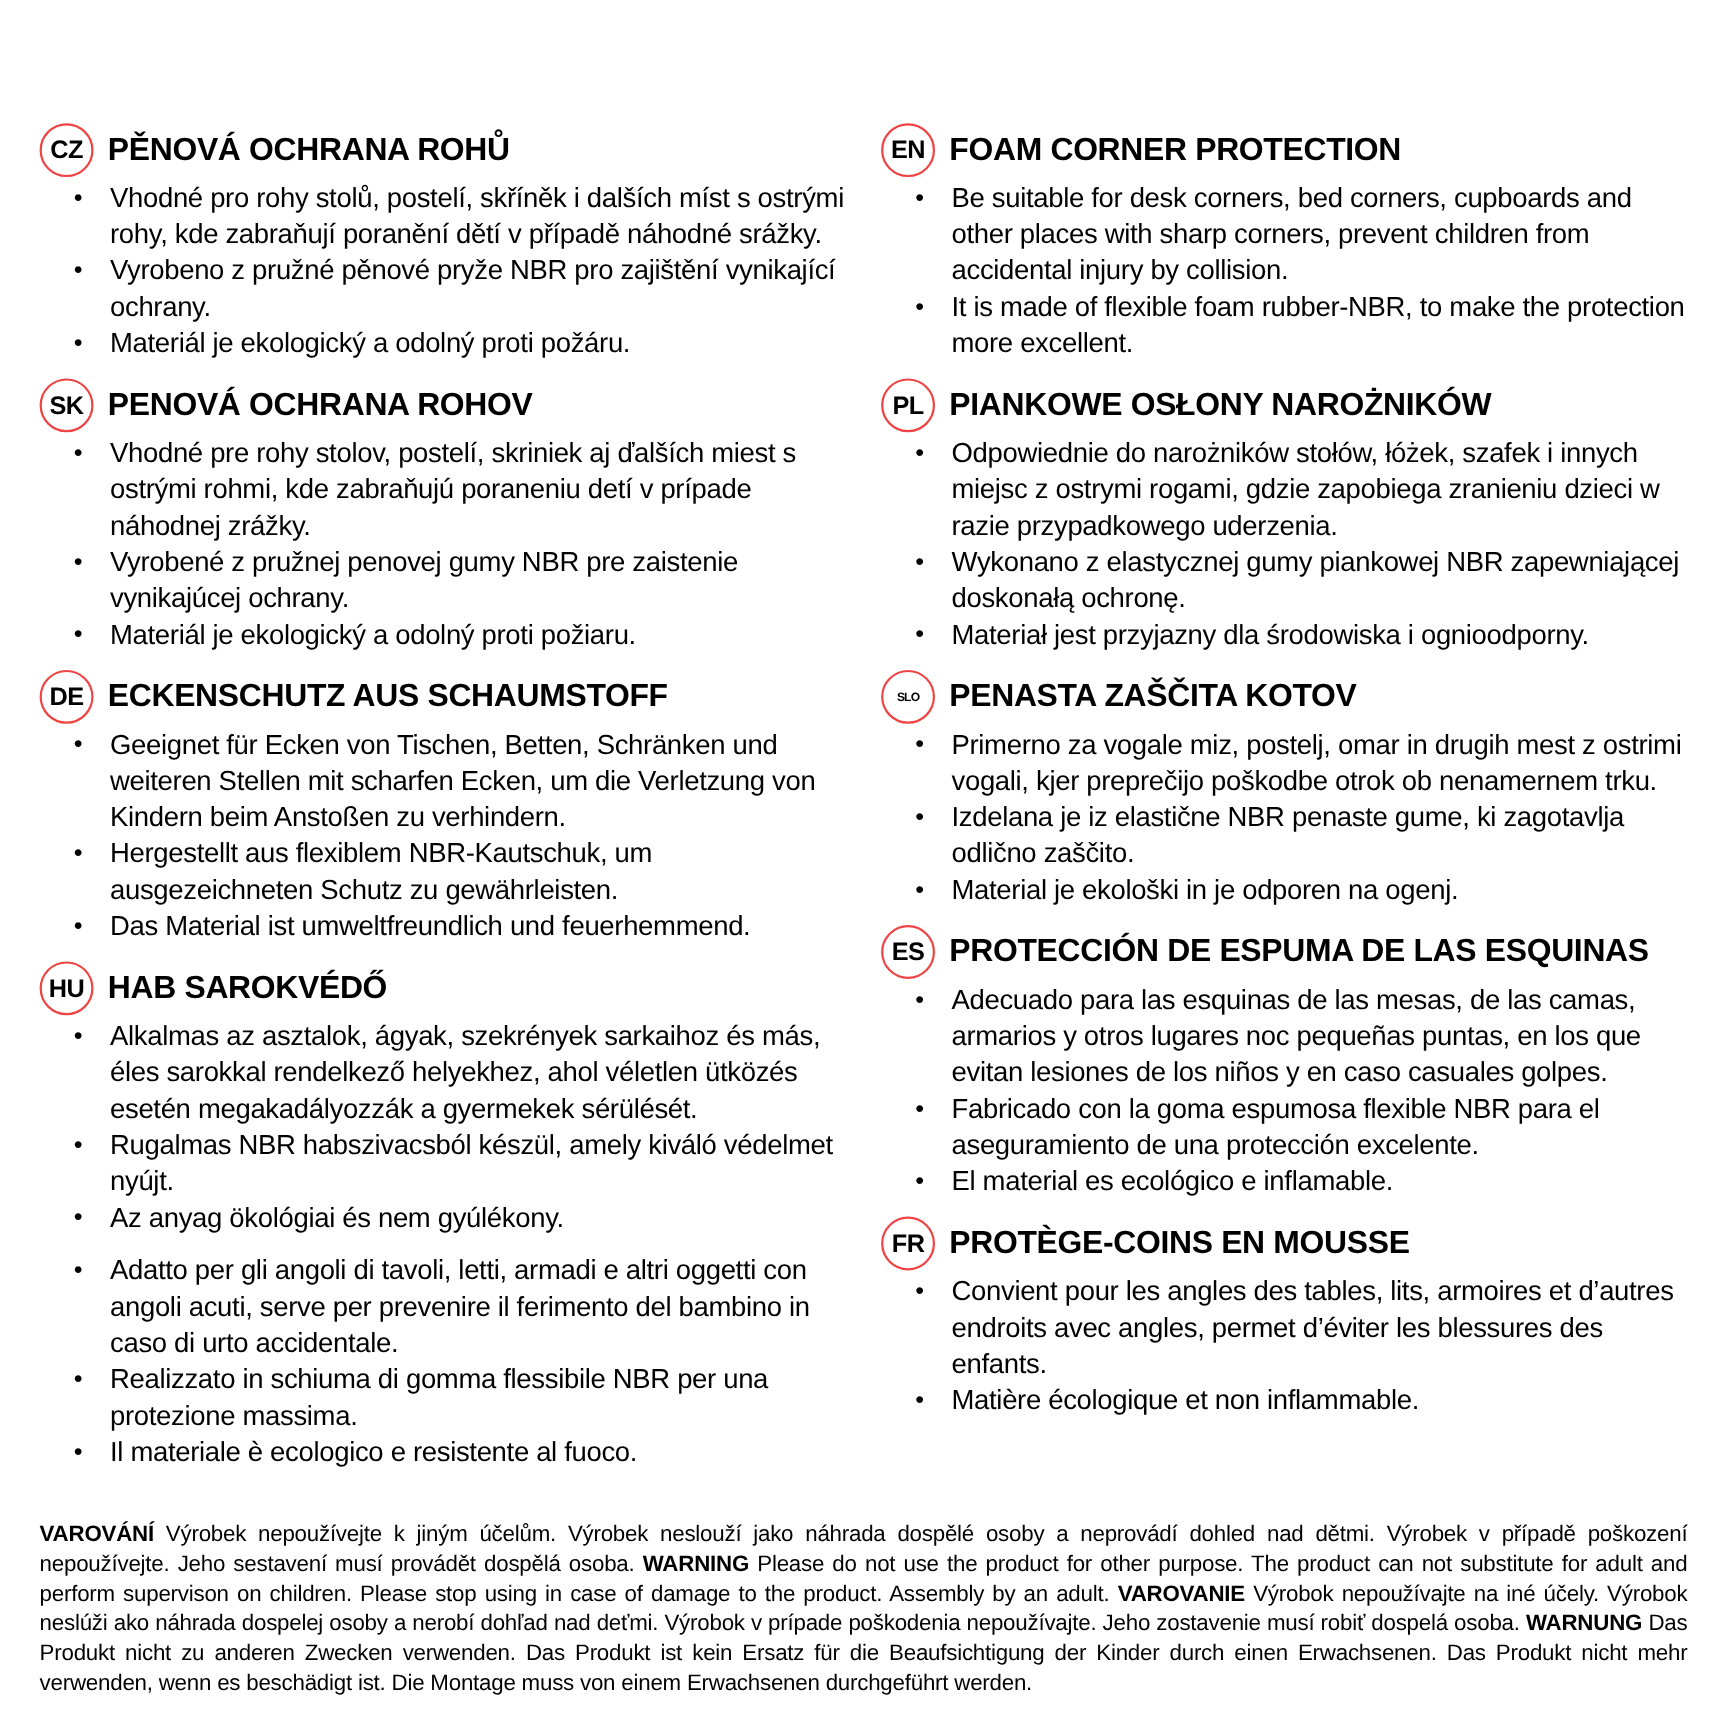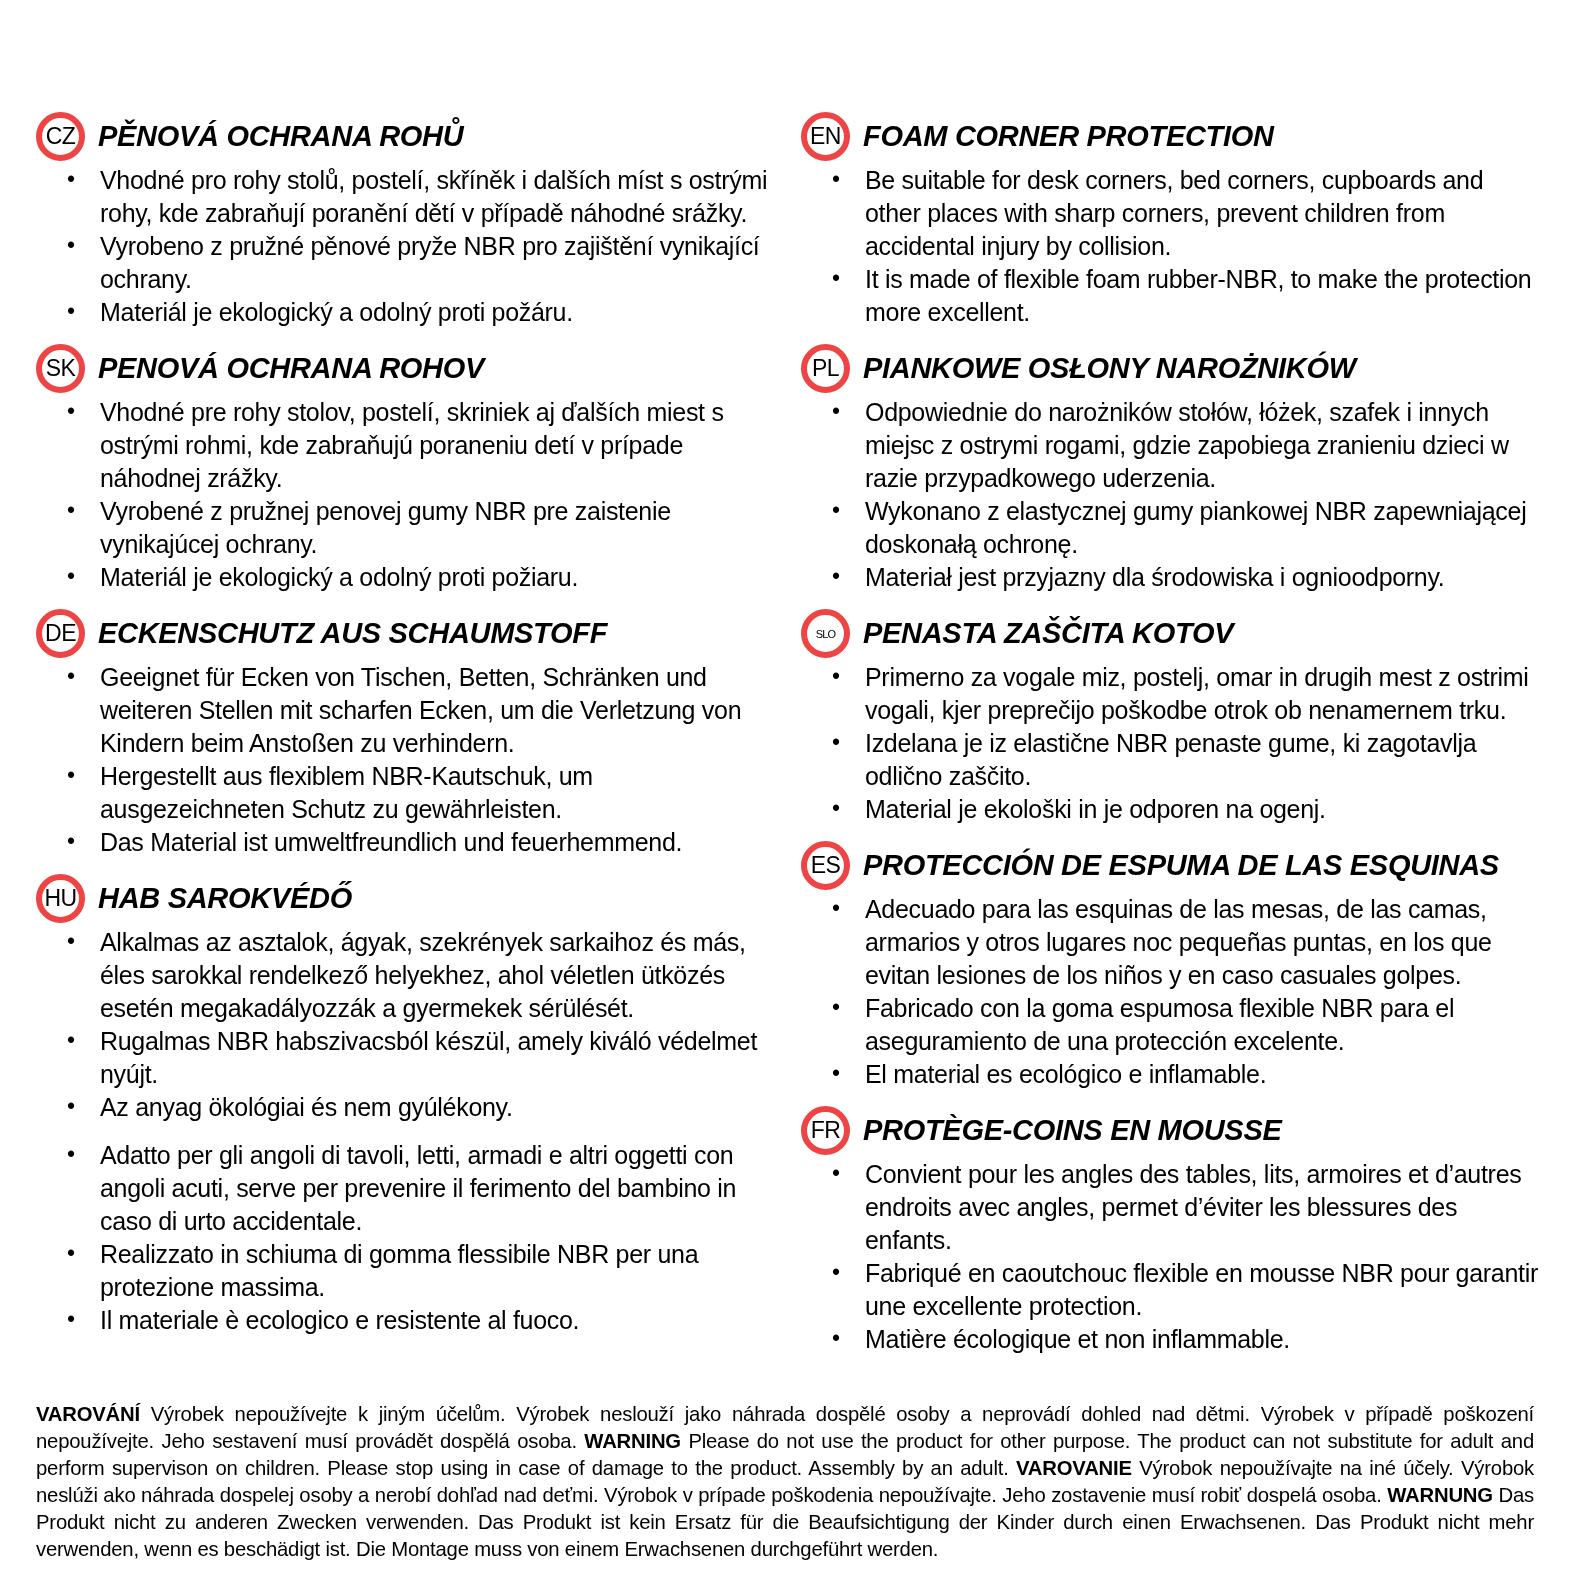--- a/index.html
+++ b/index.html
@@ -28,38 +28,37 @@
     display: flex;
     align-items: center;
     gap: 13px;
     margin-bottom: 3px;
   }
   .badge {
     flex: 0 0 auto;
     box-sizing: border-box;
     width: 49px;
     height: 49px;
-    border: 6px solid #ef4444;
+    border: 2px solid #ef4444;
     border-radius: 50%;
     display: flex;
     align-items: center;
     justify-content: center;
     font-size: 23px;
     letter-spacing: -0.5px;
-    font-weight: 400;
+    font-weight: 700;
   }
   .badge.long { font-size: 11px; letter-spacing: -0.8px; }
   h2.sec-title {
     margin: 0;
     font-size: 29px;
     font-weight: 700;
     letter-spacing: -0.3px;
     line-height: 1.1;
     white-space: nowrap;
-    font-style: italic;
   }
   ul.bullets {
     margin: 2px 0 0 0;
     padding: 0;
     list-style: none;
   }
   ul.bullets li {
     position: relative;
     padding-left: 64px;
     font-size: 25px;
@@ -184,20 +183,19 @@
             <li>El material es ecológico e inflamable.</li>
           </ul>
         </section>
         <section class="lang-section">
           <div class="sec-head">
             <span class="badge">FR</span>
             <h2 class="sec-title">PROTÈGE-COINS EN MOUSSE</h2>
           </div>
           <ul class="bullets">
             <li>Convient pour les angles des tables, lits, armoires et d’autres endroits avec angles, permet d’éviter les blessures des enfants.</li>
-            <li>Fabriqué en caoutchouc flexible en mousse NBR pour garantir une excellente protection.</li>
             <li>Matière écologique et non inflammable.</li>
           </ul>
         </section>
       </div>
   </div>
   <p class="warning" id="warning"><b>VAROVÁNÍ</b> <span>Výrobek nepoužívejte k jiným účelům. Výrobek neslouží jako náhrada dospělé osoby a neprovádí dohled nad dětmi. Výrobek v případě poškození nepoužívejte. Jeho sestavení musí provádět dospělá osoba.</span> <b>WARNING</b> <span>Please do not use the product for other purpose. The product can not substitute for adult and perform supervison on children. Please stop using in case of damage to the product. Assembly by an adult.</span> <b>VAROVANIE</b> <span>Výrobok nepoužívajte na iné účely. Výrobok neslúži ako náhrada dospelej osoby a nerobí dohľad nad deťmi. Výrobok v prípade poškodenia nepoužívajte. Jeho zostavenie musí robiť dospelá osoba.</span> <b>WARNUNG</b> <span>Das Produkt nicht zu anderen Zwecken verwenden. Das Produkt ist kein Ersatz für die Beaufsichtigung der Kinder durch einen Erwachsenen. Das Produkt nicht mehr verwenden, wenn es beschädigt ist. Die Montage muss von einem Erwachsenen durchgeführt werden.</span>            </p>
 </div>
 
 </body></html>

